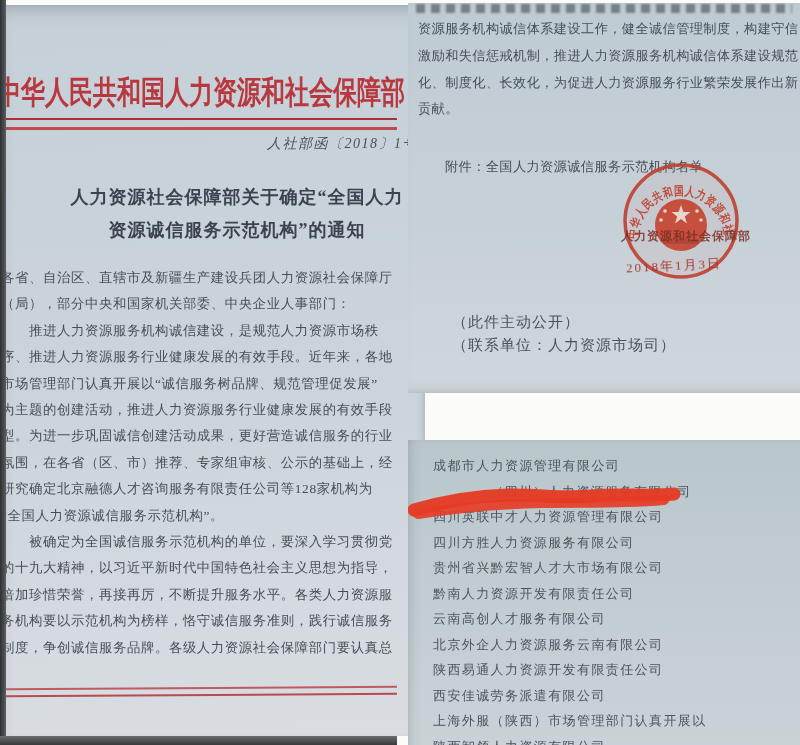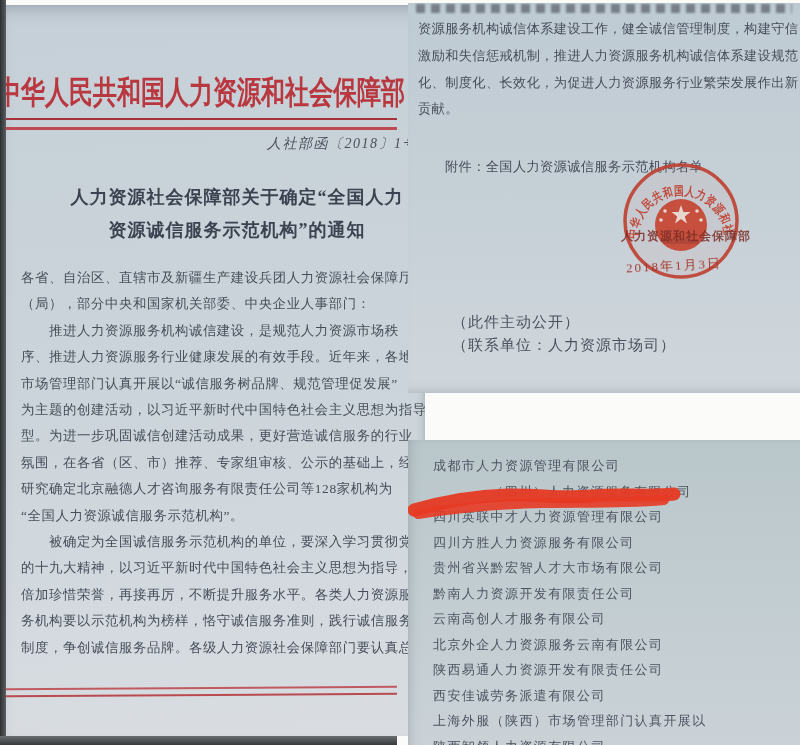--- a/index.html
+++ b/index.html
@@ -27,21 +27,21 @@
   .ldoc-header{position:absolute;top:66px;left:-9px;white-space:nowrap;
     font-size:24px;font-weight:bold;color:#b9383f;letter-spacing:0px;
     transform:scaleY(1.32);transform-origin:top left;filter:blur(.2px);}
   .ldoc-rule{position:absolute;top:113px;left:0;width:391px;height:7px;
     border-top:2px solid #a6333b;border-bottom:3px solid #c04a52;}
   .ldoc-number{position:absolute;top:130px;right:7px;font-size:14px;color:#4a505b;
     letter-spacing:1.5px;filter:blur(.2px);font-style:italic;}
   .ldoc-title{position:absolute;top:176px;left:0;width:462px;text-align:center;
     font-size:18px;font-weight:bold;color:#3c4350;line-height:33px;letter-spacing:1px;filter:blur(.2px);}
   .ldoc-body{position:absolute;top:260px;left:-5px;width:400px;color:#474e5a;
-    font-size:13.4px;line-height:26.4px;letter-spacing:.6px;filter:blur(.2px);margin-left:20px;}
+    font-size:13.4px;line-height:26.4px;letter-spacing:.6px;filter:blur(.2px);}
   .ldoc-body .b-line{white-space:nowrap;}
   .ldoc-footrule{position:absolute;top:682px;left:0;width:391px;height:5px;
     border-top:2px solid #c05a60;border-bottom:2px solid #b84a50;transform:rotate(-.35deg);}
 
   
   .rt-smudge{position:absolute;top:1px;left:8px;width:376px;height:9px;opacity:.75;filter:blur(.8px);
     background:repeating-linear-gradient(90deg,rgba(42,48,58,.65) 0 9px,rgba(42,48,58,0) 9px 15px);}
   .rt-body{position:absolute;top:13px;left:10px;width:382px;color:#474e5a;
     font-size:13.2px;line-height:26.8px;letter-spacing:.4px;filter:blur(.2px);}
   .rt-body .b-line{white-space:nowrap;}
@@ -77,21 +77,21 @@
     <div class="ldoc-title">
       <div>人力资源社会保障部关于确定“全国人力</div>
       <div>资源诚信服务示范机构”的通知</div>
     </div>
     <div class="ldoc-body">
         <div class="b-line">各省、自治区、直辖市及新疆生产建设兵团人力资源社会保障厅</div>
         <div class="b-line">（局），部分中央和国家机关部委、中央企业人事部门：</div>
         <div class="b-line">　　推进人力资源服务机构诚信建设，是规范人力资源市场秩</div>
         <div class="b-line">序、推进人力资源服务行业健康发展的有效手段。近年来，各地</div>
         <div class="b-line">市场管理部门认真开展以“诚信服务树品牌、规范管理促发展”</div>
-        <div class="b-line">为主题的创建活动，以习近平新时代中国特色社会主义思想为指导</div>
+        <div class="b-line">为主题的创建活动，推进人力资源服务行业健康发展的有效手段</div>
         <div class="b-line">型。为进一步巩固诚信创建活动成果，更好营造诚信服务的行业</div>
         <div class="b-line">氛围，在各省（区、市）推荐、专家组审核、公示的基础上，经</div>
         <div class="b-line">研究确定北京融德人才咨询服务有限责任公司等128家机构为</div>
         <div class="b-line">“全国人力资源诚信服务示范机构”。</div>
         <div class="b-line">　　被确定为全国诚信服务示范机构的单位，要深入学习贯彻党</div>
         <div class="b-line">的十九大精神，以习近平新时代中国特色社会主义思想为指导，</div>
         <div class="b-line">倍加珍惜荣誉，再接再厉，不断提升服务水平。各类人力资源服</div>
         <div class="b-line">务机构要以示范机构为榜样，恪守诚信服务准则，践行诚信服务</div>
         <div class="b-line">制度，争创诚信服务品牌。各级人力资源社会保障部门要认真总</div>
       </div>

